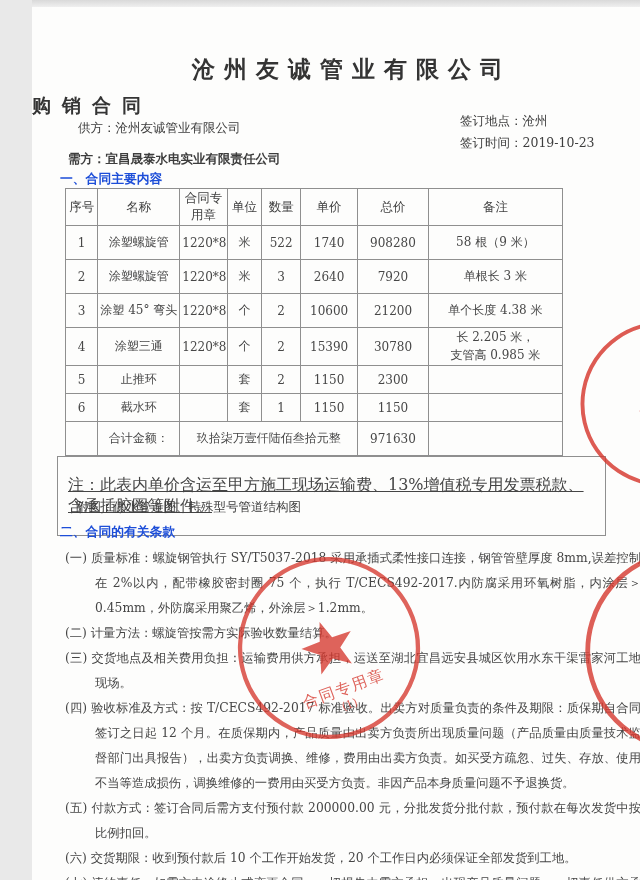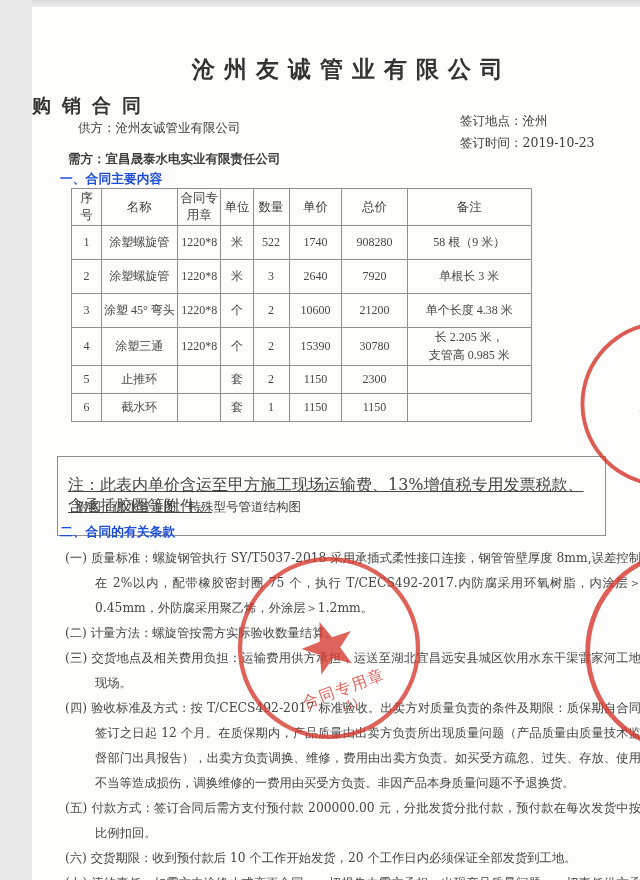--- a/index.html
+++ b/index.html
@@ -25,23 +25,23 @@
   .line{position:absolute;font-size:12.5px;white-space:nowrap;}
   .supplier{left:46px;top:120px;}
   .buyer{left:36px;top:151px;font-weight:600;}
   .meta{position:absolute;left:428px;top:110px;font-size:12.5px;line-height:22px;}
   .meta div{white-space:nowrap;}
   .sec-title{position:absolute;font-size:12.8px;font-weight:600;color:#1d4ed8;}
   .sec1{left:28px;top:171px;}
   .sec2{left:28px;top:524px;}
 
   table.items{
-    position:absolute;left:39px;top:188px;width:461px;
+    position:absolute;left:33px;top:188px;width:498px;
     border-collapse:collapse;table-layout:fixed;
-    font-size:12px;color:#474747;font-family:Liberation Serif, serif;
+    font-size:12px;color:#474747;
   }
   table.items th,table.items td{
     border:1px solid #8f8f8f;text-align:center;vertical-align:middle;
     padding:1px 2px;font-weight:normal;overflow:hidden;
   }
   table.items th{font-size:12.5px;color:#3f3f3f;}
   .pre{white-space:pre-line;line-height:1.45;}
 
   .note-box{
     position:absolute;left:25px;top:456px;width:527px;
@@ -156,20 +156,27 @@
     <tr style="height:28px">
       <td>6</td>
       <td>截水环</td>
       <td></td>
       <td>套</td>
       <td>1</td>
       <td>1150</td>
       <td>1150</td>
       <td class="pre"></td>
     </tr>
+    <tr style="height:34px">
+      <td></td>
+      <td>合计金额：</td>
+      <td colspan="4">玖拾柒万壹仟陆佰叁拾元整</td>
+      <td>971630</td>
+      <td></td>
+    </tr>
   </tbody>
     </table>
 
   <div class="note-box">注：此表内单价含运至甲方施工现场运输费、13%增值税专用发票税款、含承插胶圈等附件。</div>
 
   <div class="line attachment">附图：供水管道图、特殊型号管道结构图</div>
 
   <div class="sec-title sec2">二、合同的有关条款</div>
 
   <div class="clauses">

